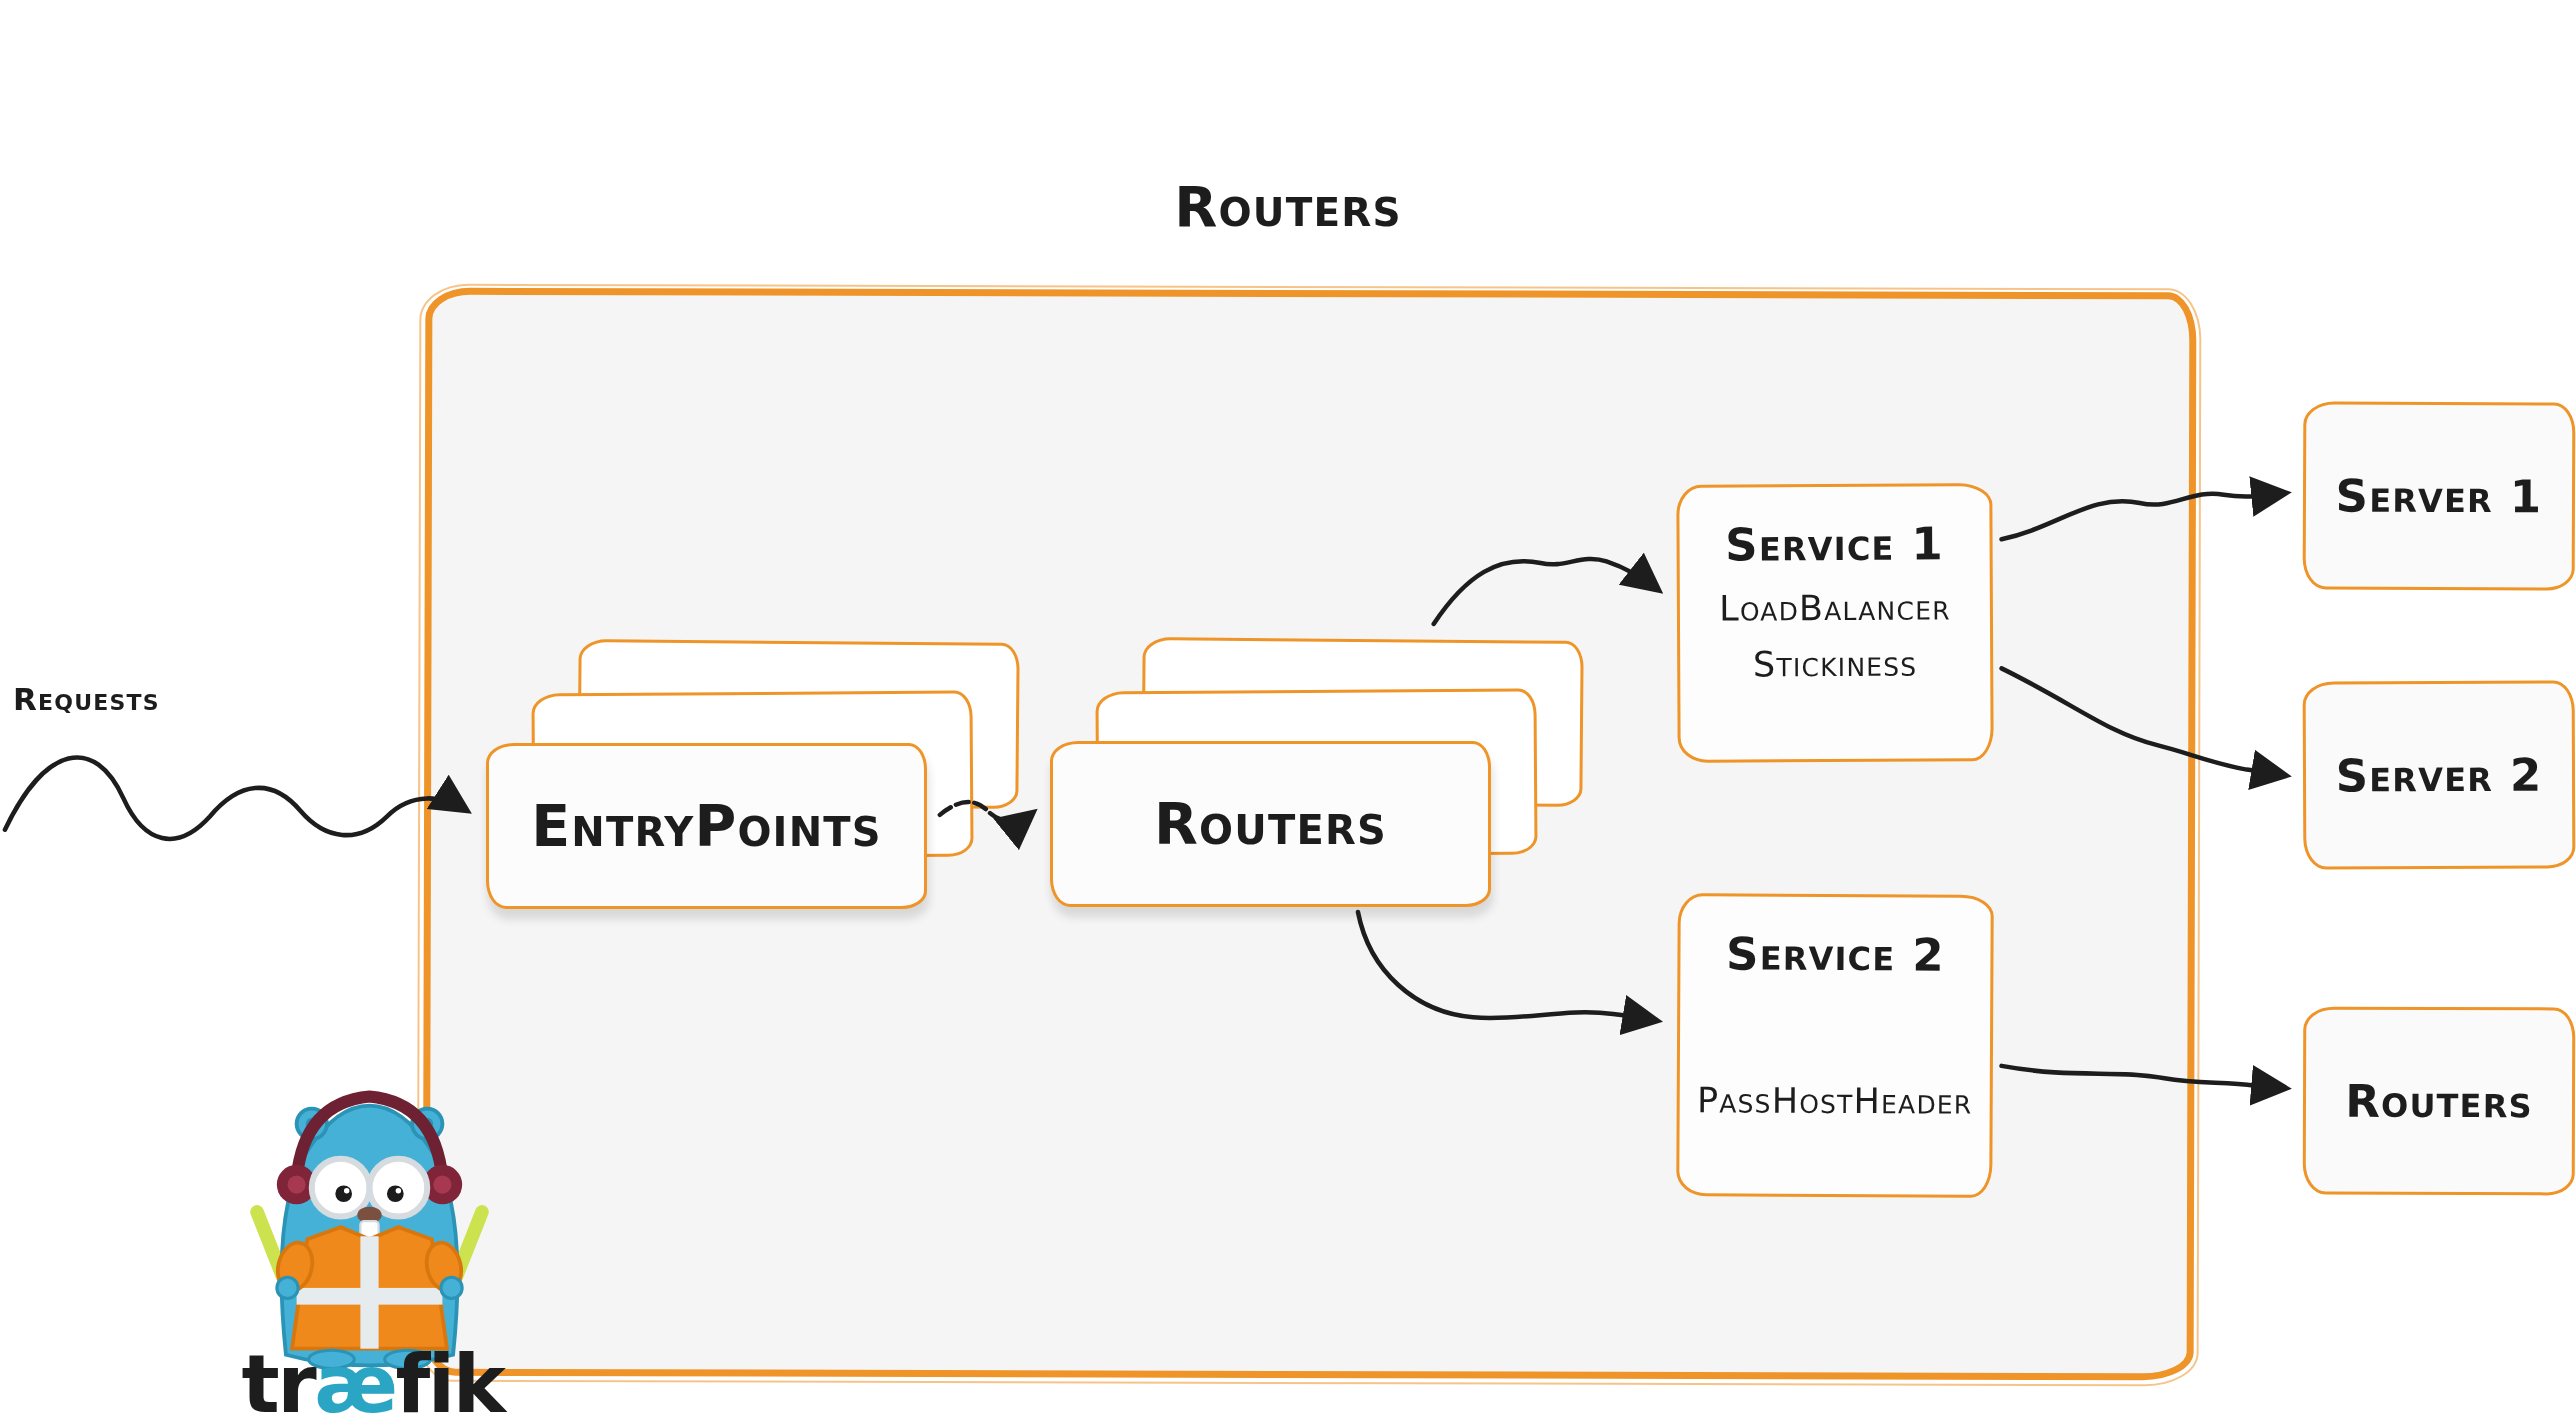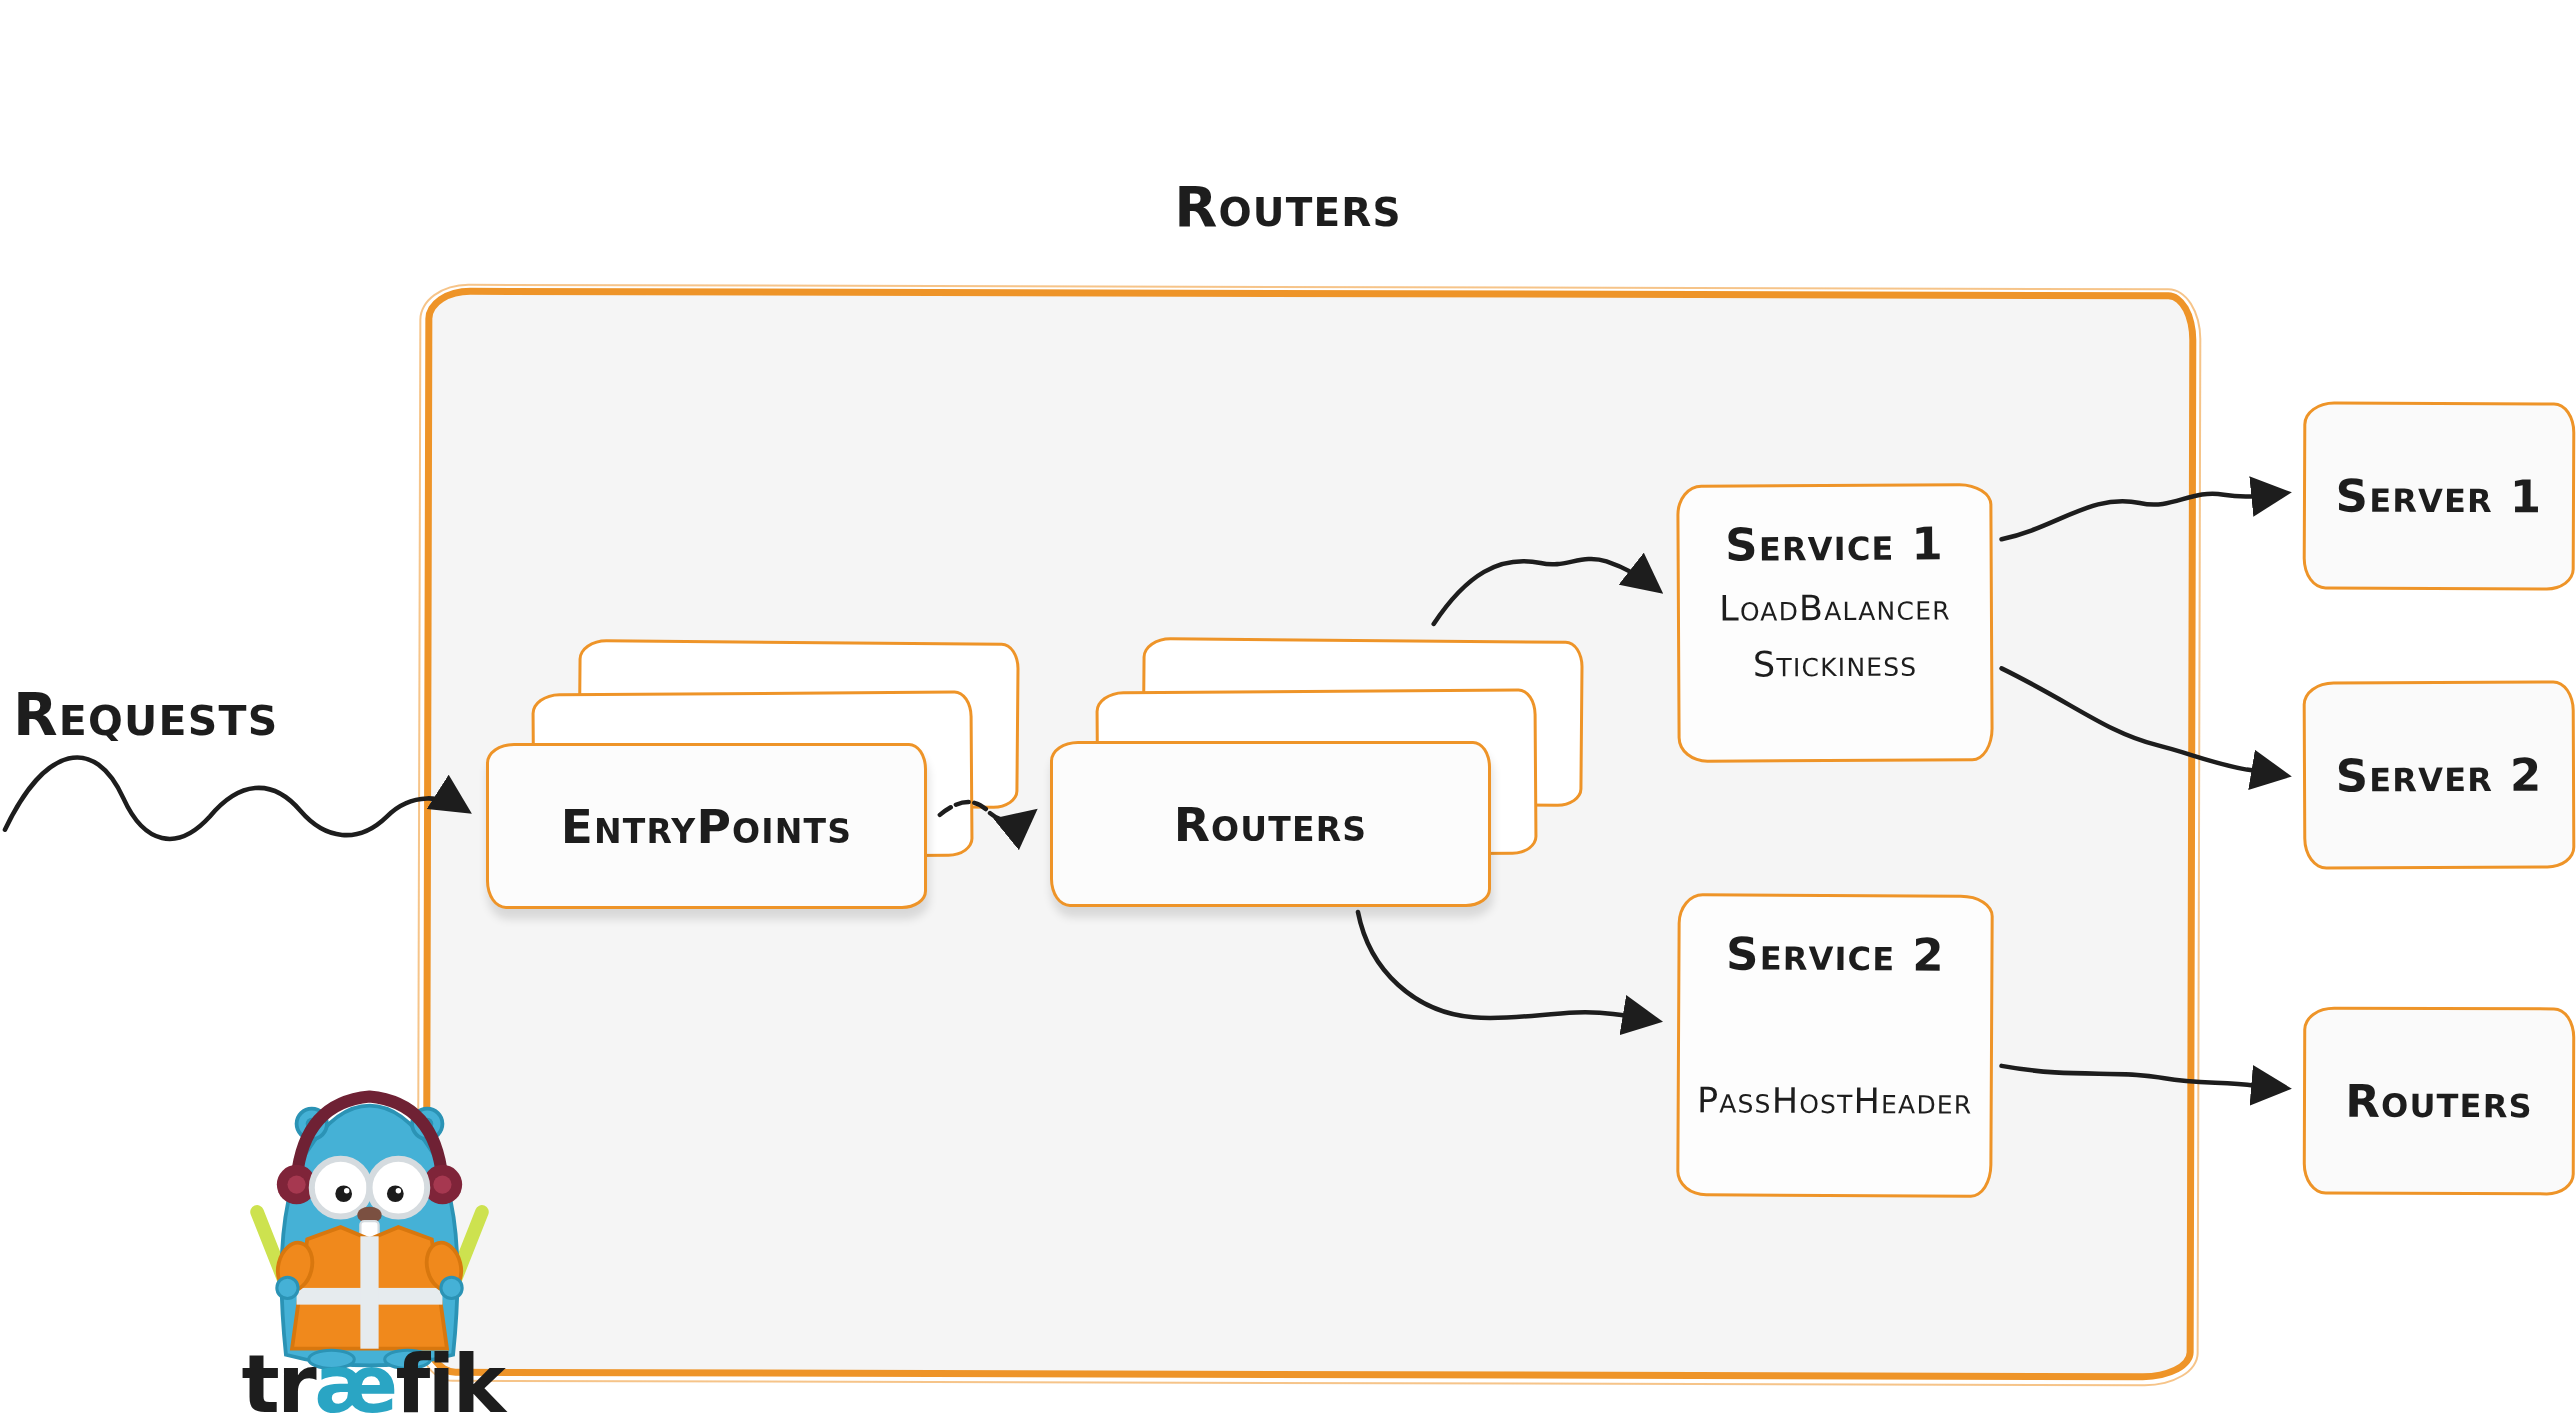--- a/index.html
+++ b/index.html
@@ -47,21 +47,21 @@
     position: absolute;
     left: -13px; top: -11.5px; right: -11.5px; bottom: -13px;
     border: 2.5px solid rgba(238,148,40,0.55);
     border-radius: 49px 33px 54px 36px / 36px 51px 33px 49px;
     pointer-events: none;
   }
 
   .requests-label {
     position: absolute;
     left: 13px; top: 681px;
-    font-size: 58px;
+    font-size: 31px;
     font-weight: 600;
     z-index: 2;
   }
 
   .arrows {
     position: absolute;
     left: 0; top: 0;
     width: 2576px; height: 1424px;
     z-index: 6;
     pointer-events: none;
@@ -82,21 +82,21 @@
     width: 441px; height: 166px;
     background: #ffffff;
     border: 3.3px solid var(--orange);
     border-radius: 28px 18px 25px 20px / 20px 26px 18px 28px;
   }
   .card.back1 { transform: translate(46px, -51px) rotate(-0.4deg); }
   .card.back2 { transform: translate(92px, -102px) rotate(0.5deg); }
   .card.main {
     background: #fcfcfc;
     display: flex; align-items: center; justify-content: center;
-    font-size: 47px; font-weight: 600;
+    font-size: 57px; font-weight: 600;
     box-shadow: 1.6px 10px 10px rgba(0,0,0,0.12);
   }
   .stack-entrypoints { left: 486px; top: 743px; }
   .stack-routers { left: 1050px; top: 741px; }
 
   
   .service {
     position: absolute;
     left: 1677px;
     width: 316px;

